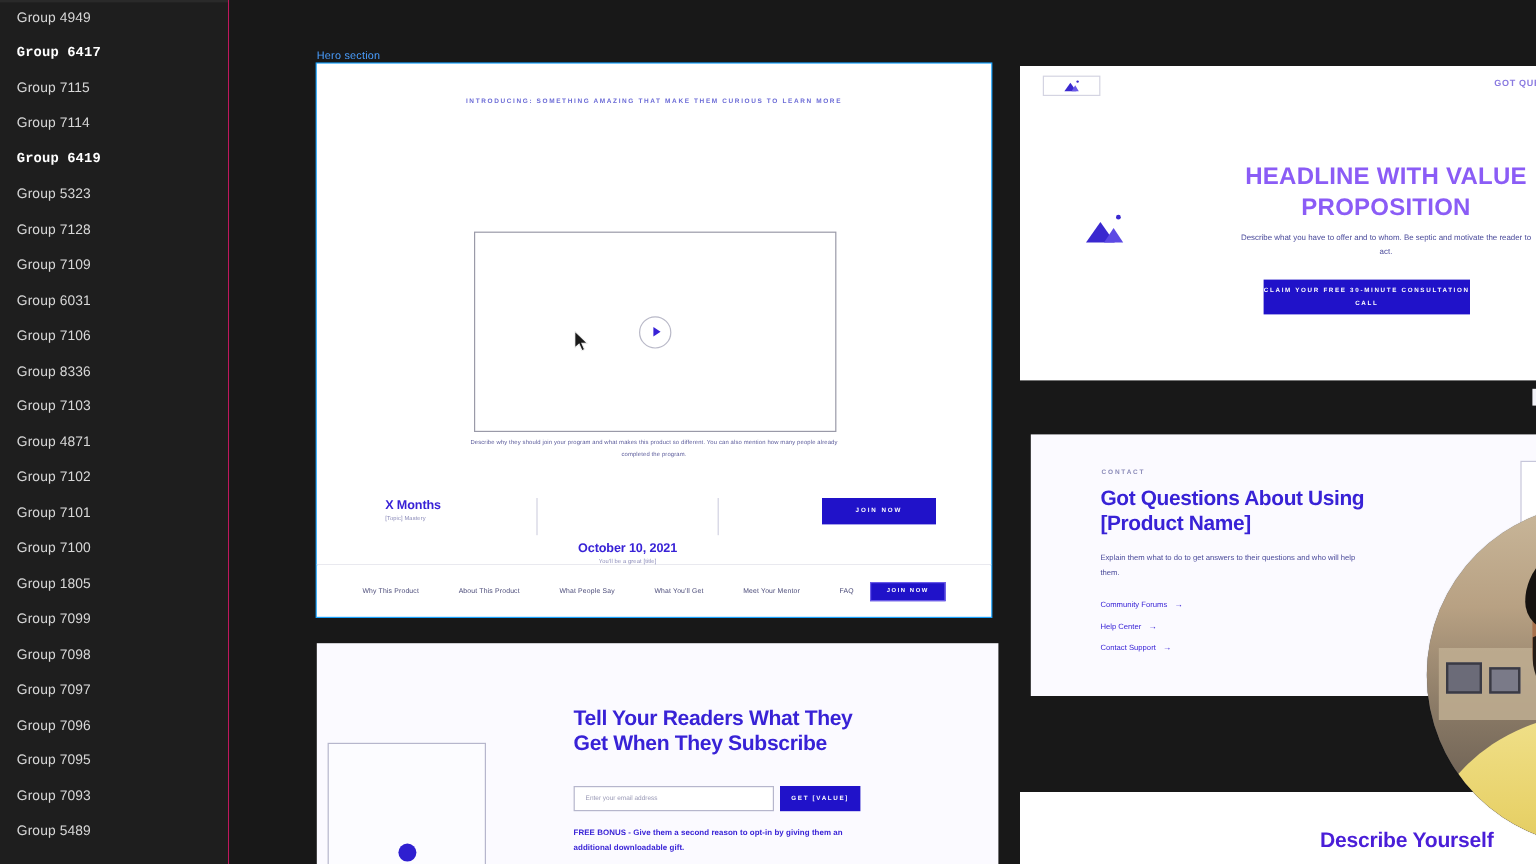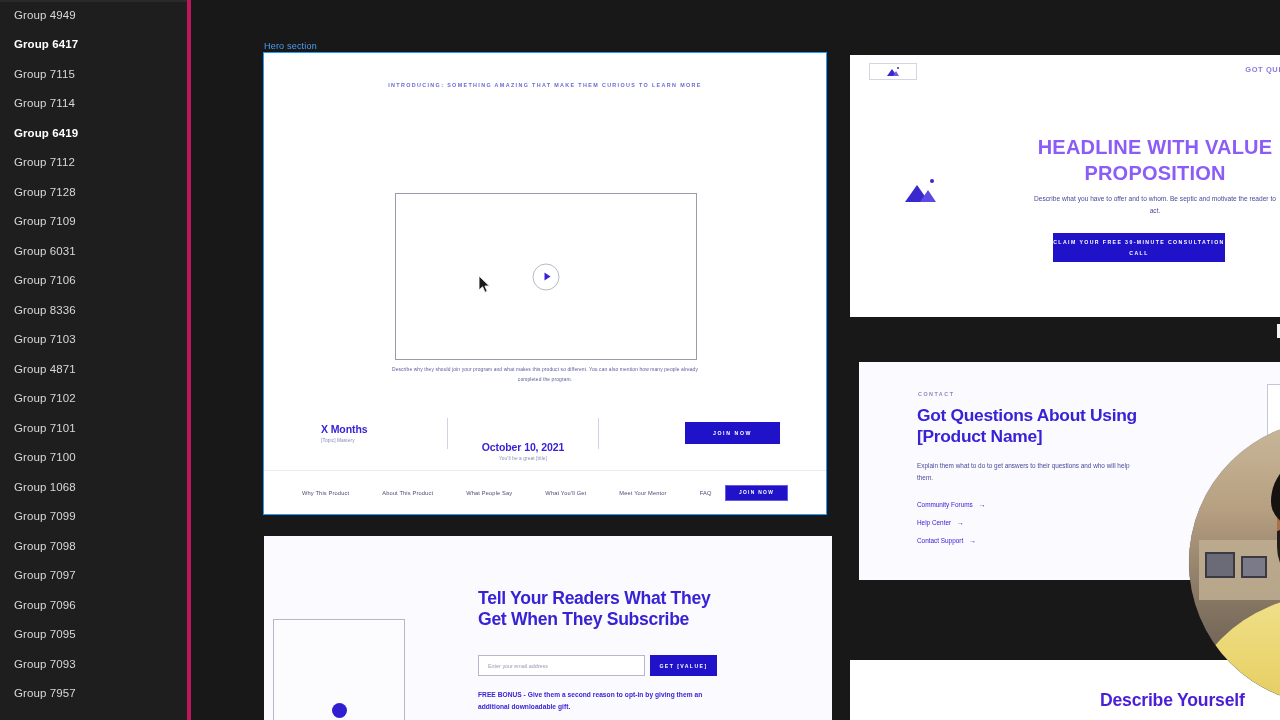--- a/index.html
+++ b/index.html
@@ -6,32 +6,32 @@
   html,body { width:1280px; height:720px; overflow:hidden; }
   body {
     background:#181818;
     font-family:"Liberation Sans", sans-serif;
     position:relative;
   }
 
   
   #layers-panel{
     position:absolute; left:0; top:0; width:191px; height:720px;
-    background:#1e1e1e; border-right:4px solid #be185d;
+    background:#1e1e1e; border-right:1px solid #be185d;
     overflow:hidden;
   }
   #layers-panel .top-rule{
     position:absolute; top:0; left:0; right:0; height:2px; background:#2a2a2a;
   }
   .layer-row{
     height:29.5px; display:flex; align-items:center;
     padding-left:14px; color:#d8d8d8; font-size:11.5px;
     letter-spacing:.1px; white-space:nowrap;
   }
-  .layer-row.sel{ color:#ffffff; font-weight:bold; }
+  .layer-row.sel{ color:#ffffff; font-weight:bold;font-family:Liberation Mono, monospace; }
 
   
   #canvas{
     position:absolute; left:191px; top:0; right:0; bottom:0;
     background:#181818; overflow:hidden;
   }
 
   .frame-label{
     position:absolute; font-size:9px; color:#4a9eff;
     letter-spacing:.2px; white-space:nowrap;
@@ -69,21 +69,21 @@
     width:0;height:0;border-left:6.5px solid #3822d6;
     border-top:4.2px solid transparent;border-bottom:4.2px solid transparent;
     margin-left:2px;
   }
   .hero-desc{
     position:absolute; top:312px; left:124px; right:124px; text-align:center;
     font-size:4.9px; color:#5a5a9a; line-height:2.05; letter-spacing:.12px;
   }
   .hero-stats{
     position:absolute; top:362px; left:57px; right:46px; height:36px;
-    display:flex; align-items:center;
+    display:flex; 
   }
   .stat{ width:126px; }
   .stat .big{ font-size:10.5px; font-weight:bold; color:#3822d6; letter-spacing:-.1px;}
   .stat .small{ font-size:4.8px; color:#8a8ab8; margin-top:3px; letter-spacing:.1px;}
   .stat.ctr{ text-align:center; width:150px;margin-top:36px; }
   .vr{ width:1px; height:31px; background:#d2d2e2; }
   .join-btn{
     margin-left:auto; width:95px; height:22px; background:#2012c9;
     color:#fff; font-size:5.2px; letter-spacing:1.6px; font-weight:bold;
     display:flex; align-items:center; justify-content:center;
@@ -307,21 +307,21 @@
       <div class="layer-row">
         <span>Group 7115</span>
       </div>
       <div class="layer-row">
         <span>Group 7114</span>
       </div>
       <div class="layer-row sel">
         <span>Group 6419</span>
       </div>
       <div class="layer-row">
-        <span>Group 7112</span>
+        <span>Group 5323</span>
       </div>
       <div class="layer-row">
         <span>Group 7128</span>
       </div>
       <div class="layer-row">
         <span>Group 7109</span>
       </div>
       <div class="layer-row">
         <span>Group 6031</span>
       </div>
@@ -340,42 +340,42 @@
       <div class="layer-row">
         <span>Group 7102</span>
       </div>
       <div class="layer-row">
         <span>Group 7101</span>
       </div>
       <div class="layer-row">
         <span>Group 7100</span>
       </div>
       <div class="layer-row">
-        <span>Group 1068</span>
+        <span>Group 1805</span>
       </div>
       <div class="layer-row">
         <span>Group 7099</span>
       </div>
       <div class="layer-row">
         <span>Group 7098</span>
       </div>
       <div class="layer-row">
         <span>Group 7097</span>
       </div>
       <div class="layer-row">
         <span>Group 7096</span>
       </div>
       <div class="layer-row">
         <span>Group 7095</span>
       </div>
       <div class="layer-row">
         <span>Group 7093</span>
       </div>
       <div class="layer-row">
-        <span>Group 7957</span>
+        <span>Group 5489</span>
       </div>
     </div>
 </div>
 
 <div id="canvas">
 
   <div class="frame-label" style="left:73px; top:41px;">Hero section</div>
 
   <div id="hero-frame">
     <div id="hero-inner">

